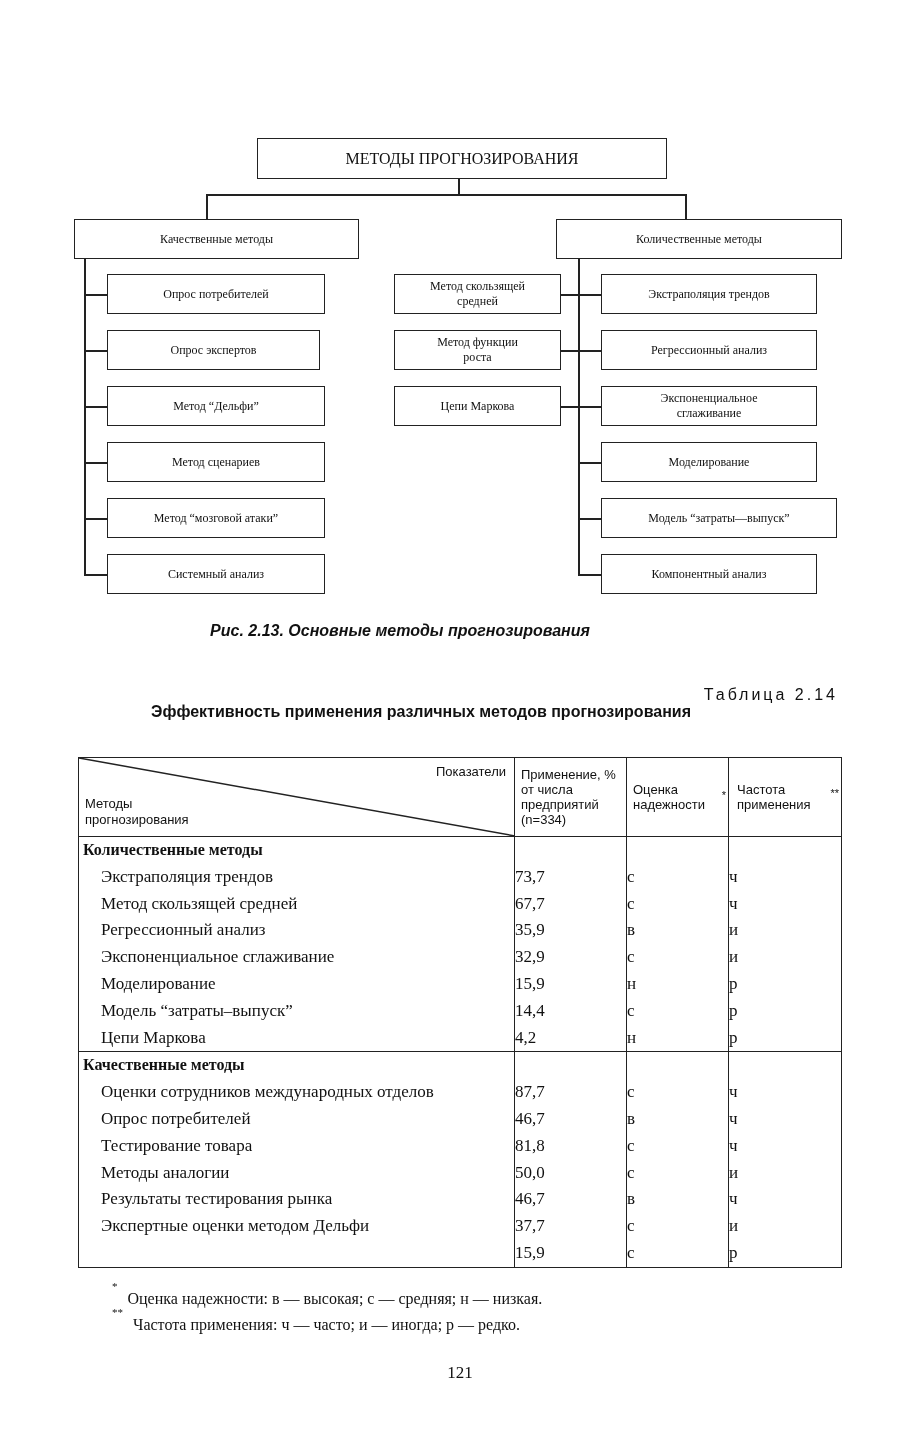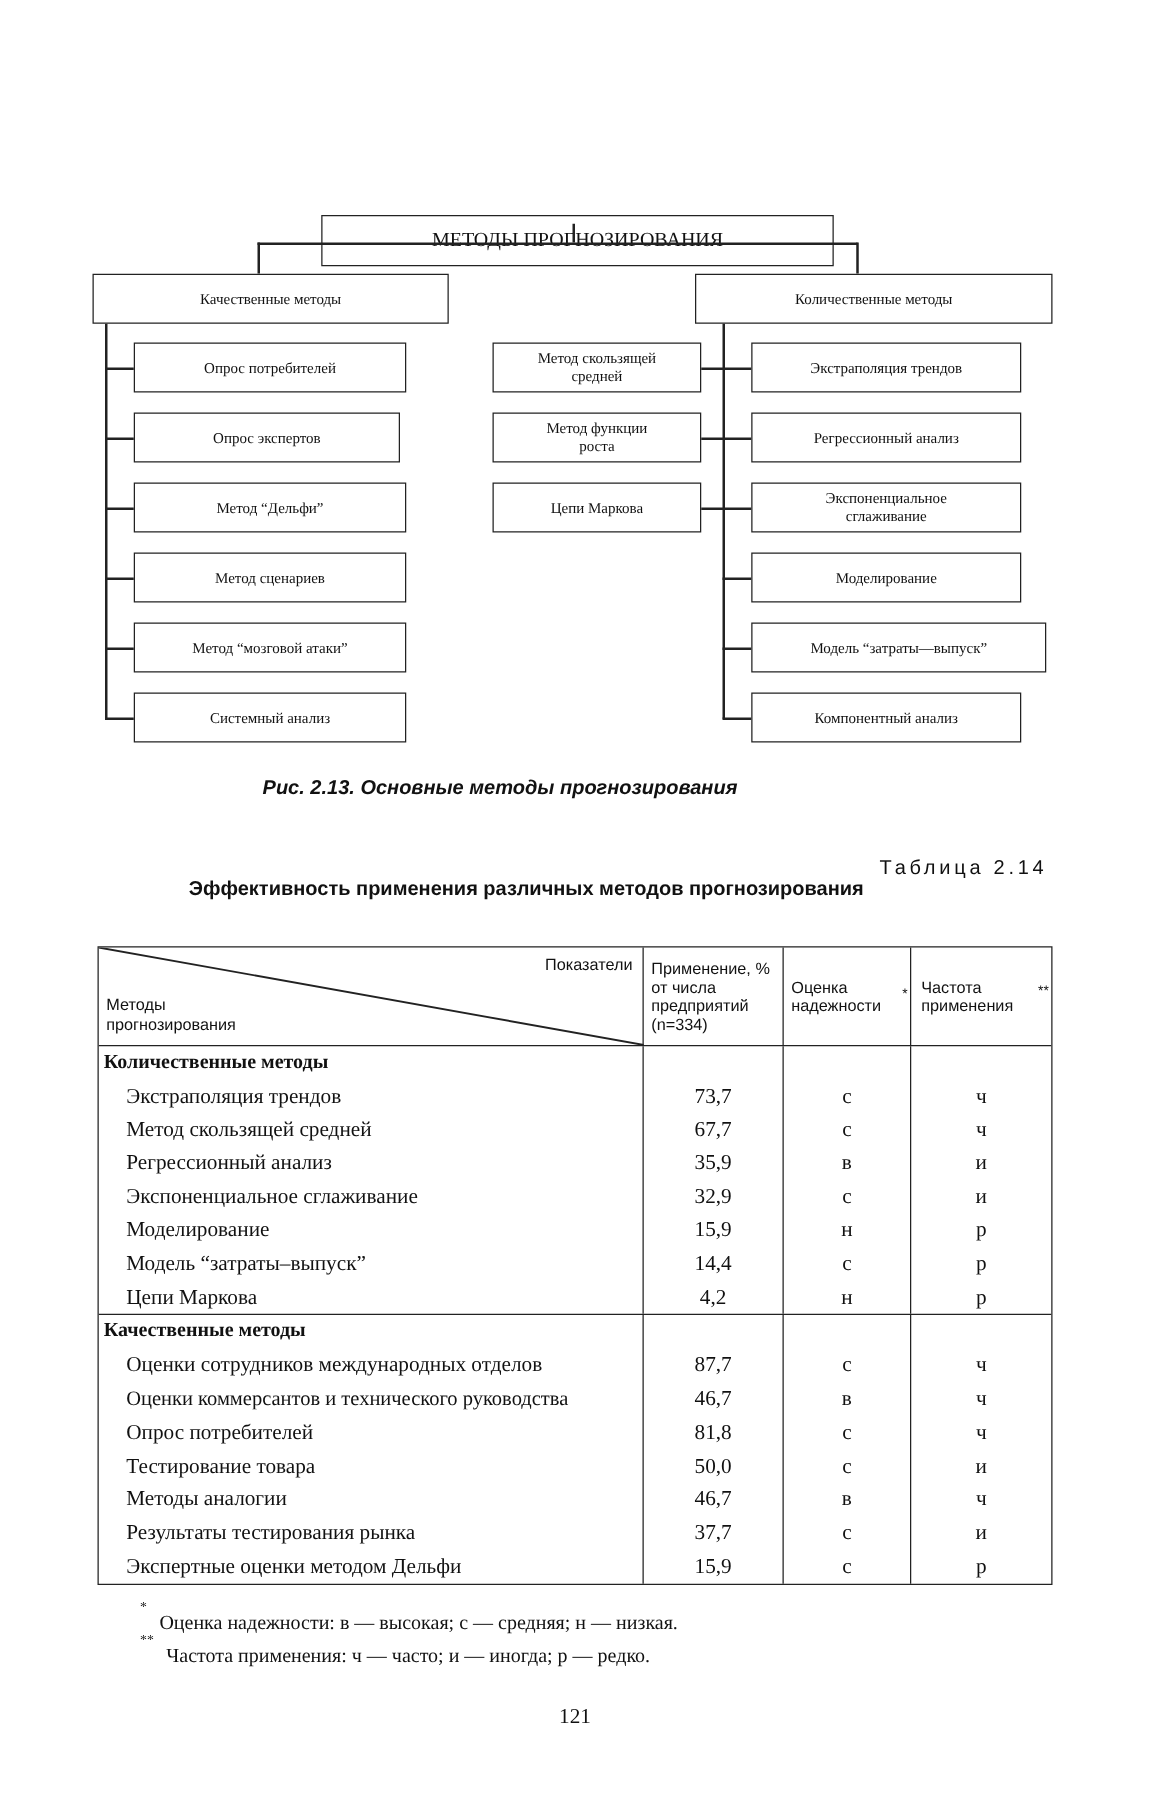--- a/index.html
+++ b/index.html
@@ -2,21 +2,21 @@
 <html><head>
 <meta charset="utf-8">
 <style>
   html, body { margin:0; padding:0; background:#ffffff; }
   body { width:920px; height:1440px; position:relative; overflow:hidden; color:#111; }
 
   
   .box { position:absolute; border:1.5px solid #222; background:#fff; box-sizing:border-box;
          display:flex; align-items:center; justify-content:center; text-align:center;
          font-family:"Liberation Serif","DejaVu Serif",serif; font-size:12px; line-height:15px; }
-  .box.root { font-size:16px;margin-top:34px; }
+  .box.root { font-size:16px; }
   .ln { position:absolute; background:#222; }
   .h { height:1.5px; }
   .v { width:1.5px; }
 
   .caption { position:absolute; left:0; width:800px; text-align:center; top:622px;
              font-family:"Liberation Sans","DejaVu Sans",sans-serif; font-weight:bold; font-style:italic; font-size:16px; }
   .table-label { position:absolute; right:82px; top:686px; font-family:"Liberation Sans","DejaVu Sans",sans-serif;
                  font-size:16px; letter-spacing:3px; }
   .table-title { position:absolute; left:0; width:842px; text-align:center; top:703px;
                  font-family:"Liberation Sans","DejaVu Sans",sans-serif; font-weight:bold; font-size:16px; }
@@ -35,21 +35,21 @@
   .star { position:absolute; font-size:11px; }
 
   .section { display:flex; }
   .section + .section { border-top:1.5px solid #222; }
   .col-names { width:436px; box-sizing:border-box; border-right:1.5px solid #222; }
   .col-v { box-sizing:border-box; border-right:1.5px solid #222; }
   .col-v:last-child { border-right:none; }
   .row, .cell { height:26.8px; line-height:26.8px; font-family:"Liberation Serif","DejaVu Serif",serif; font-size:17px; white-space:nowrap; }
   .group-title { padding-left:4px; font-weight:bold; font-size:16px; }
   .row.item { padding-left:22px; }
-  .cell { text-align:center; }
+  .cell { text-align:left; }
 
   .foot { position:absolute; left:112px; font-family:"Liberation Serif","DejaVu Serif",serif; font-size:16px; }
   .foot sup { font-size:11px; position:relative; top:-8px; margin-right:10px; }
   .page-num { position:absolute; left:0; width:920px; text-align:center; top:1363px;
               font-family:"Liberation Serif","DejaVu Serif",serif; font-size:17px; }
 </style>
 </head>
 <body>
 
 <div>
@@ -203,21 +203,20 @@
       <div class="cell">р</div>
       <div class="cell">р</div>
       <div class="cell">р</div>
     </div>
   </div>
 
   <div class="section">
     <div class="col-names">
       <div class="row group-title">Качественные методы</div>
       <div class="row item">Оценки сотрудников международных отделов</div>
-      <div class="row item" style="font-size:16.4px;">Оценки коммерсантов и технического руководства</div>
       <div class="row item">Опрос потребителей</div>
       <div class="row item">Тестирование товара</div>
       <div class="row item">Методы аналогии</div>
       <div class="row item">Результаты тестирования рынка</div>
       <div class="row item">Экспертные оценки методом Дельфи</div>
     </div>
     <div class="col-v c1">
       <div class="cell"></div>
       <div class="cell">87,7</div>
       <div class="cell">46,7</div>

